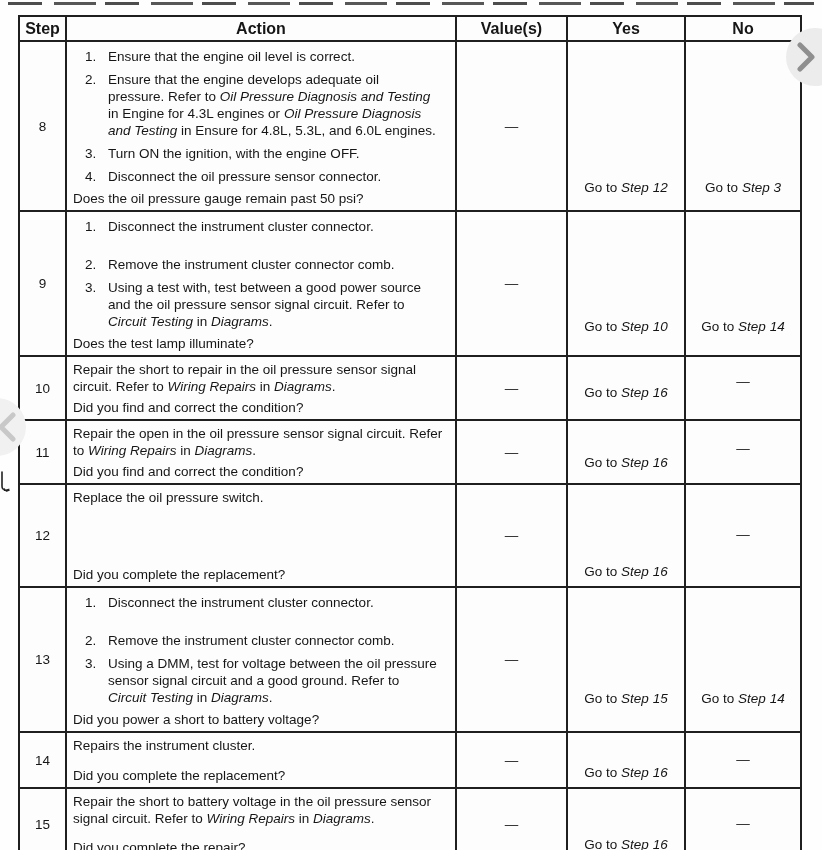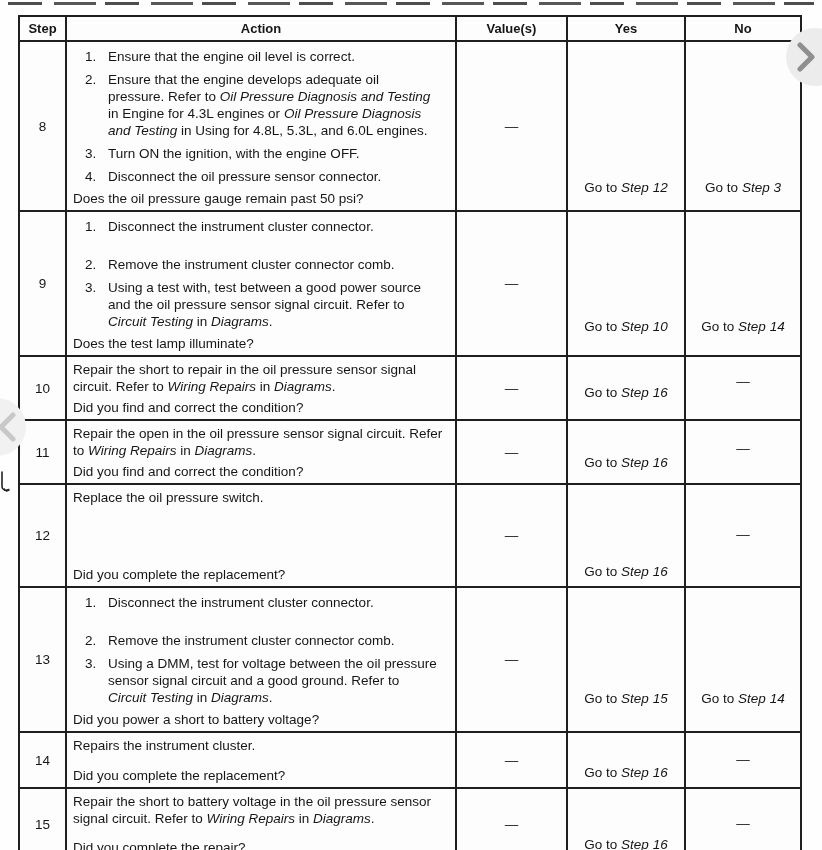--- a/index.html
+++ b/index.html
@@ -13,21 +13,21 @@
     position:absolute;left:8px;top:2px;width:806px;height:3px;
     background:repeating-linear-gradient(90deg,#2e2e2e 0 34px,transparent 34px 46px,#3a3a3a 46px 88px,transparent 88px 97px);
     opacity:.85;
   }
   table.diag{
     position:absolute;left:18px;top:15px;width:782px;
     border-collapse:collapse;table-layout:fixed;
   }
   .diag th,.diag td{border:2px solid #1f1f1f;}
   .diag th{
-    font-size:13px;font-weight:bold;height:21px;padding:1px 2px;
+    font-size:16px;font-weight:bold;height:21px;padding:1px 2px;
     text-align:center;background:#fdfdfd;
   }
   .diag td{font-size:13.5px;line-height:1.26;padding:0;vertical-align:top;background:#fdfdfd;}
   td.c-step{text-align:center;vertical-align:middle;font-size:13.5px;}
   td.c-action{padding:3px 4px 3px 4px;}
   .cell-v{display:flex;flex-direction:column;}
   .item{display:flex;margin:3px 0 3px 14px;}
   .item .num{flex:none;width:18px;}
   .item .itxt{flex:1;padding-left:5px;max-width:330px;}
   .item.gap{margin-bottom:18px;}
@@ -77,21 +77,21 @@
       <tr style="height: 162px;">
         <td class="c-step">8</td>
         <td class="c-action">
           <div class="cell-v" style="min-height: 154px;">
             <div class="item">
               <span class="num">1.</span>
               <span class="itxt"><span>Ensure that the engine oil level is correct.</span></span>
             </div>
             <div class="item">
               <span class="num">2.</span>
-              <span class="itxt"><span>Ensure that the engine develops adequate oil pressure. Refer to </span><i>Oil Pressure Diagnosis and Testing</i><span> in Engine  for 4.3L engines or </span><i>Oil Pressure Diagnosis and Testing</i><span> in Using for 4.8L, 5.3L, and 6.0L engines.</span></span>
+              <span class="itxt"><span>Ensure that the engine develops adequate oil pressure. Refer to </span><i>Oil Pressure Diagnosis and Testing</i><span> in Engine  for 4.3L engines or </span><i>Oil Pressure Diagnosis and Testing</i><span> in Ensure for 4.8L, 5.3L, and 6.0L engines.</span></span>
             </div>
             <div class="item">
               <span class="num">3.</span>
               <span class="itxt"><span>Turn ON the ignition, with the engine OFF.</span></span>
             </div>
             <div class="item">
               <span class="num">4.</span>
               <span class="itxt"><span>Disconnect the oil pressure sensor connector.</span></span>
             </div>
             <div class="question"><span>Does the oil pressure gauge remain past 50 psi?</span></div>

